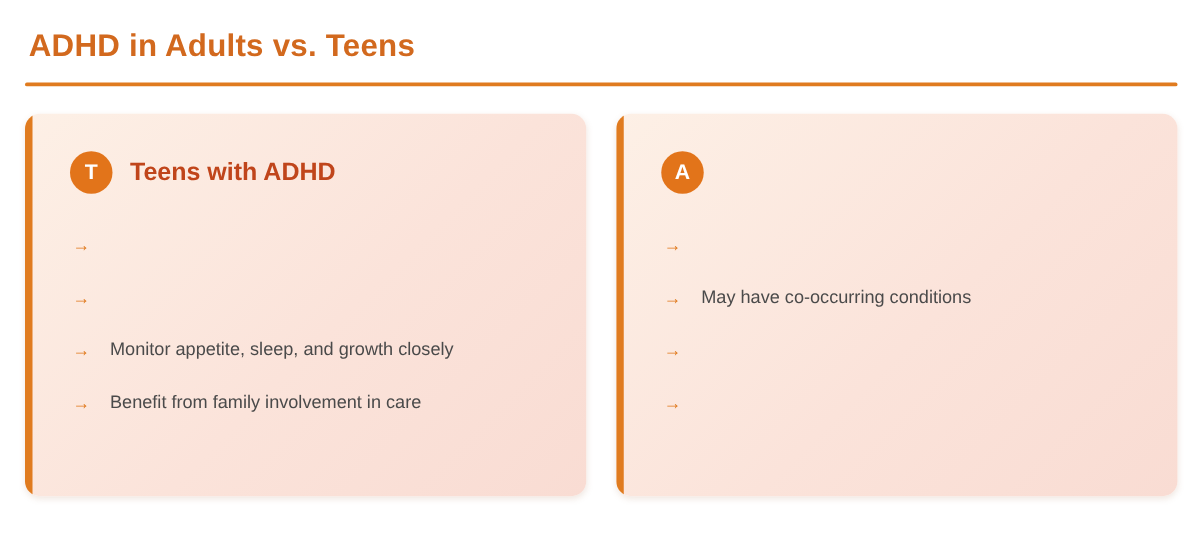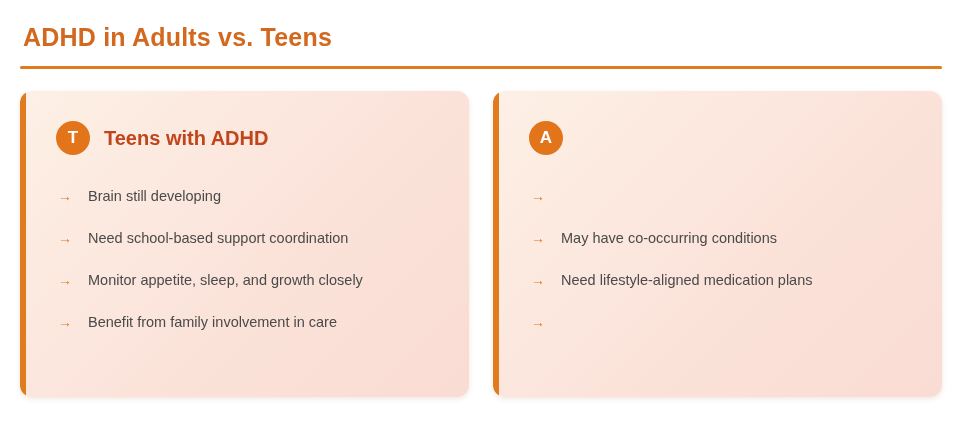--- a/index.html
+++ b/index.html
@@ -126,25 +126,23 @@
     <div class="card">
       <div class="card-accent"></div>
       <div class="card-inner">
         <div class="card-head">
           <div class="badge">T</div>
           <div class="card-title">Teens with ADHD</div>
         </div>
         <ul class="bullets">
           <li class="bullet">
             <span class="arrow">→</span>
-            <span class="bullet-text">Brain still developing</span>
           </li>
           <li class="bullet">
             <span class="arrow">→</span>
-            <span class="bullet-text">Need school-based support coordination</span>
           </li>
           <li class="bullet">
             <span class="arrow">→</span>
             <span class="bullet-text">Monitor appetite, sleep, and growth closely</span>
           </li>
           <li class="bullet">
             <span class="arrow">→</span>
             <span class="bullet-text">Benefit from family involvement in care</span>
           </li>
         </ul>
@@ -160,21 +158,20 @@
         <ul class="bullets">
           <li class="bullet">
             <span class="arrow">→</span>
           </li>
           <li class="bullet">
             <span class="arrow">→</span>
             <span class="bullet-text">May have co-occurring conditions</span>
           </li>
           <li class="bullet">
             <span class="arrow">→</span>
-            <span class="bullet-text">Need lifestyle-aligned medication plans</span>
           </li>
           <li class="bullet">
             <span class="arrow">→</span>
           </li>
         </ul>
       </div>
     </div>
 
   </div>
 </div>

